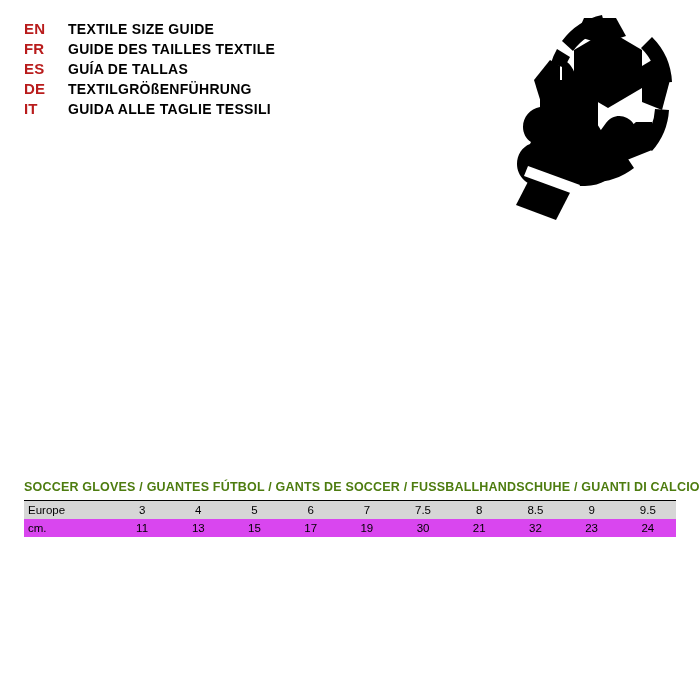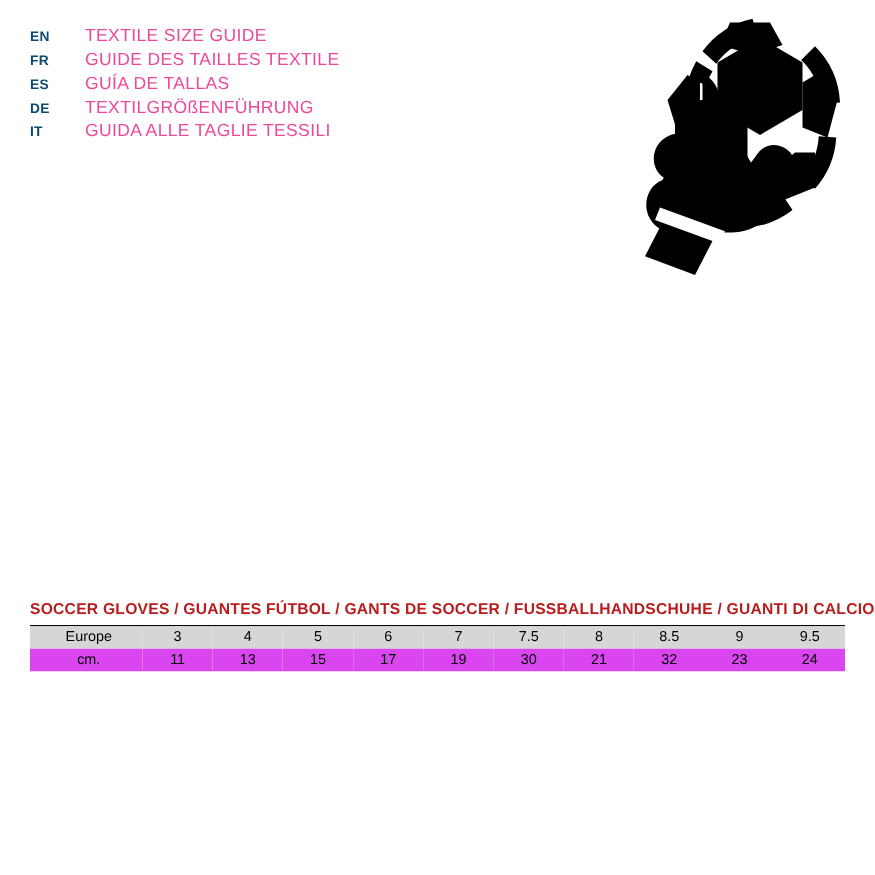--- a/index.html
+++ b/index.html
@@ -24,30 +24,30 @@
     width: 420px;
   }
   .lang-row {
     display: flex;
     align-items: baseline;
     margin-bottom: 3px;
   }
   .lang-code {
     width: 44px;
     flex: 0 0 44px;
-    font-size: 11px;
+    font-size: 15px;
     font-weight: 700;
     letter-spacing: 0.2px;
-    color: #0c4a6e;
+    color: #b91c1c;
   }
   .lang-title {
     font-size: 14px;
-    font-weight: 400;
+    font-weight: 700;
     letter-spacing: 0.3px;
-    color: #ec4899;
+    color: #000000;
     white-space: nowrap;
   }
 
   
   .illustration {
     position: absolute;
     right: 24px;
     top: 10px;
     width: 220px;
     height: 215px;
@@ -63,21 +63,21 @@
     position: absolute;
     left: 24px;
     right: 24px;
     top: 480px;
   }
   .table-heading {
     font-size: 12.5px;
     font-weight: 700;
     letter-spacing: 0.2px;
     padding-bottom: 6px;
-    color: #b91c1c;
+    color: #4d7c0f;
     white-space: nowrap;
   }
   table.size-table {
     border-collapse: collapse;
     width: 100%;
     table-layout: fixed;
   }
   table.size-table tr.row-shaded {
     background: #d6d6d6;
   }
@@ -86,21 +86,21 @@
   }
   table.size-table td {
     font-size: 11.5px;
     font-weight: 400;
     padding: 3px 0;
     text-align: center;
     color: #000;
     border: none;
   }
   table.size-table td.label-cell {
-    text-align: center;
+    text-align: left;
     padding-left: 4px;
     width: 86px;
   }
   .table-rule {
     height: 1px;
     background: #000;
     width: 100%;
   }
   .table-rule.top { margin-bottom: 0; }
 </style>

